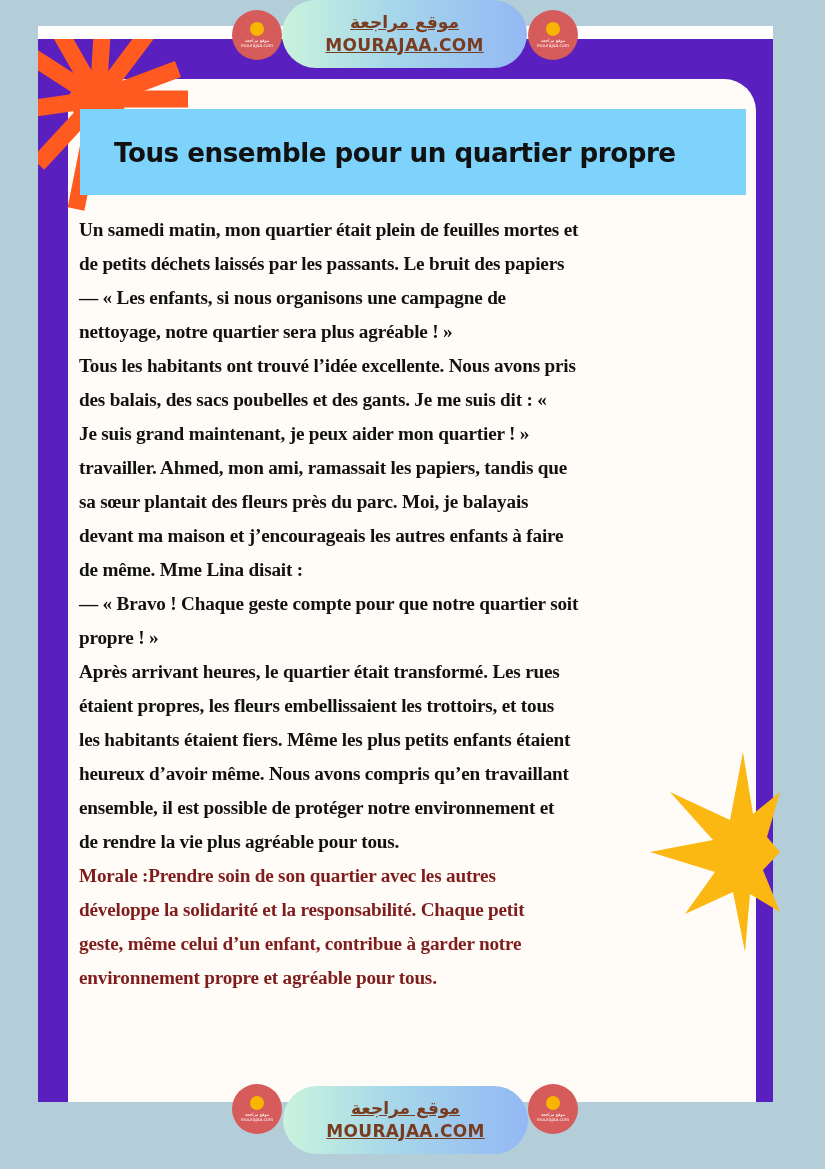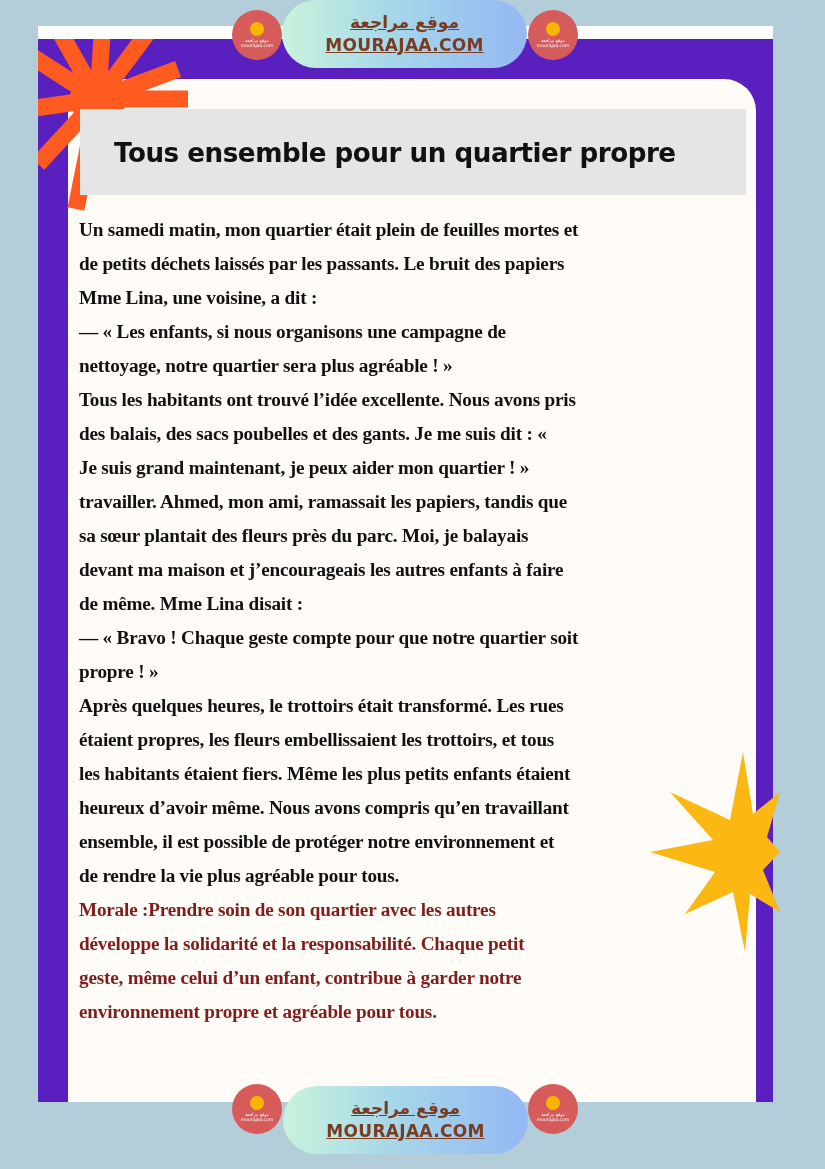--- a/index.html
+++ b/index.html
@@ -26,21 +26,21 @@
     position: absolute; left: 30px; top: 40px; width: 688px; height: 1040px;
     background: #fffcf8;
     border-radius: 26px 32px 0 0;
   }
   .sunburst {
     position: absolute; left: -10px; top: -25px; width: 190px; height: 210px;
     z-index: 2;
   }
   .title-banner {
     position: absolute; left: 80px; top: 109px; width: 666px; height: 86px;
-    background: #e5e5e5;
+    background: #7dd3fc;
     z-index: 3;
     display: flex; align-items: center;
     padding-left: 34px;
   }
   .title-banner h1 {
     font-family: "DejaVu Sans", sans-serif;
     font-size: 27px; font-weight: bold; color: #111;
     letter-spacing: -0.5px;
     transform: scaleX(0.97); transform-origin: left;
   }
@@ -123,33 +123,32 @@
 
   <svg class="star" viewBox="0 0 135 200">
     <polygon fill="#fbb712" points="
       98,0 108,62 135,40 122,85 135,100 118,118 135,160 105,142 100,200
       88,140 40,162 70,120 5,100 68,88 25,40 85,68"></polygon>
   </svg>
 
   <div class="story">
     <span class="line">Un samedi matin, mon quartier était plein de feuilles mortes et</span>
     <span class="line">de petits déchets laissés par les passants. Le bruit des papiers</span>
-    <span class="line">Mme Lina, une voisine, a dit :</span>
     <span class="line"> — « Les enfants, si nous organisons une campagne de</span>
     <span class="line">nettoyage, notre quartier sera plus agréable ! »</span>
     <span class="line">Tous les habitants ont trouvé l’idée excellente. Nous avons pris</span>
     <span class="line">des balais, des sacs poubelles et des gants. Je me suis dit : «</span>
     <span class="line">Je suis grand maintenant, je peux aider mon quartier ! »</span>
     <span class="line">travailler. Ahmed, mon ami, ramassait les papiers, tandis que</span>
     <span class="line">sa sœur plantait des fleurs près du parc. Moi, je balayais</span>
     <span class="line">devant ma maison et j’encourageais les autres enfants à faire</span>
     <span class="line">de même. Mme Lina disait :</span>
     <span class="line"> — « Bravo ! Chaque geste compte pour que notre quartier soit</span>
     <span class="line">propre ! »</span>
-    <span class="line">Après quelques heures, le trottoirs était transformé. Les rues</span>
+    <span class="line">Après arrivant heures, le quartier était transformé. Les rues</span>
     <span class="line">étaient propres, les fleurs embellissaient les trottoirs, et tous</span>
     <span class="line">les habitants étaient fiers. Même les plus petits enfants étaient</span>
     <span class="line">heureux d’avoir même. Nous avons compris qu’en travaillant</span>
     <span class="line">ensemble, il est possible de protéger notre environnement et</span>
     <span class="line">de rendre la vie plus agréable pour tous.</span>
     <span class="line moral">Morale :Prendre soin de son quartier avec les autres</span>
     <span class="line moral">développe la solidarité et la responsabilité. Chaque petit</span>
     <span class="line moral">geste, même celui d’un enfant, contribue à garder notre</span>
     <span class="line moral">environnement propre et agréable pour tous.</span>
   </div>

